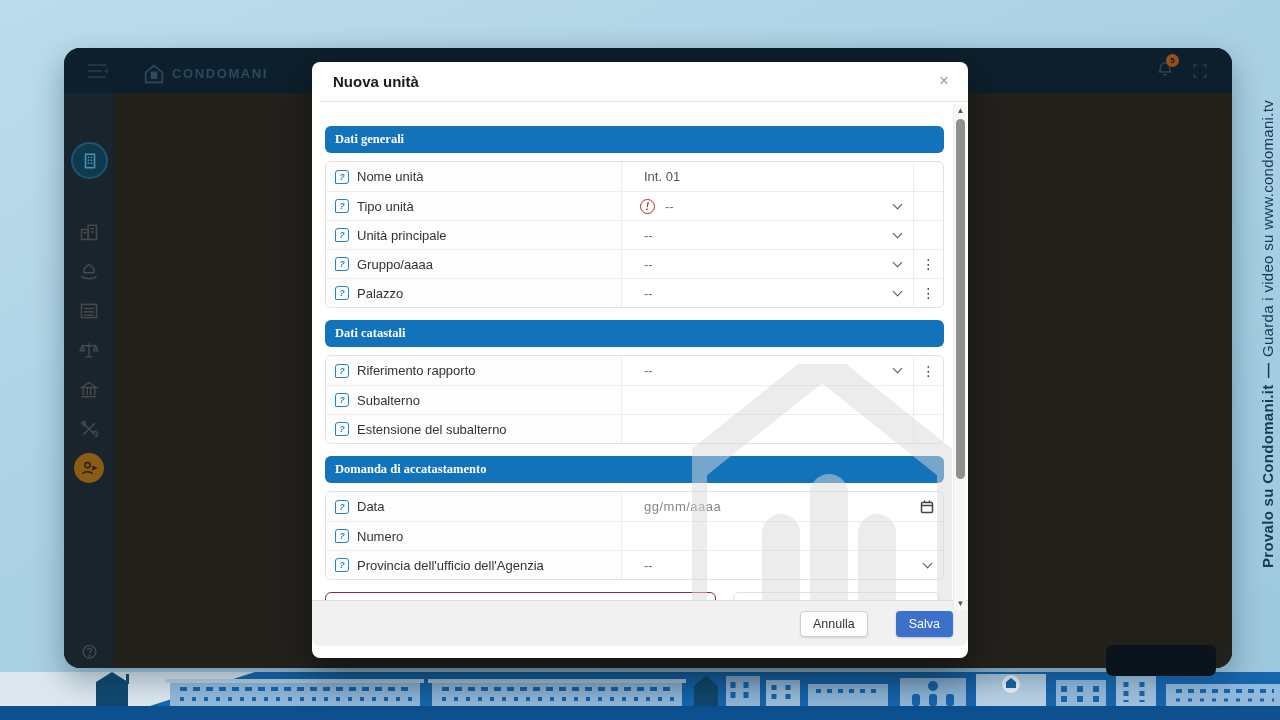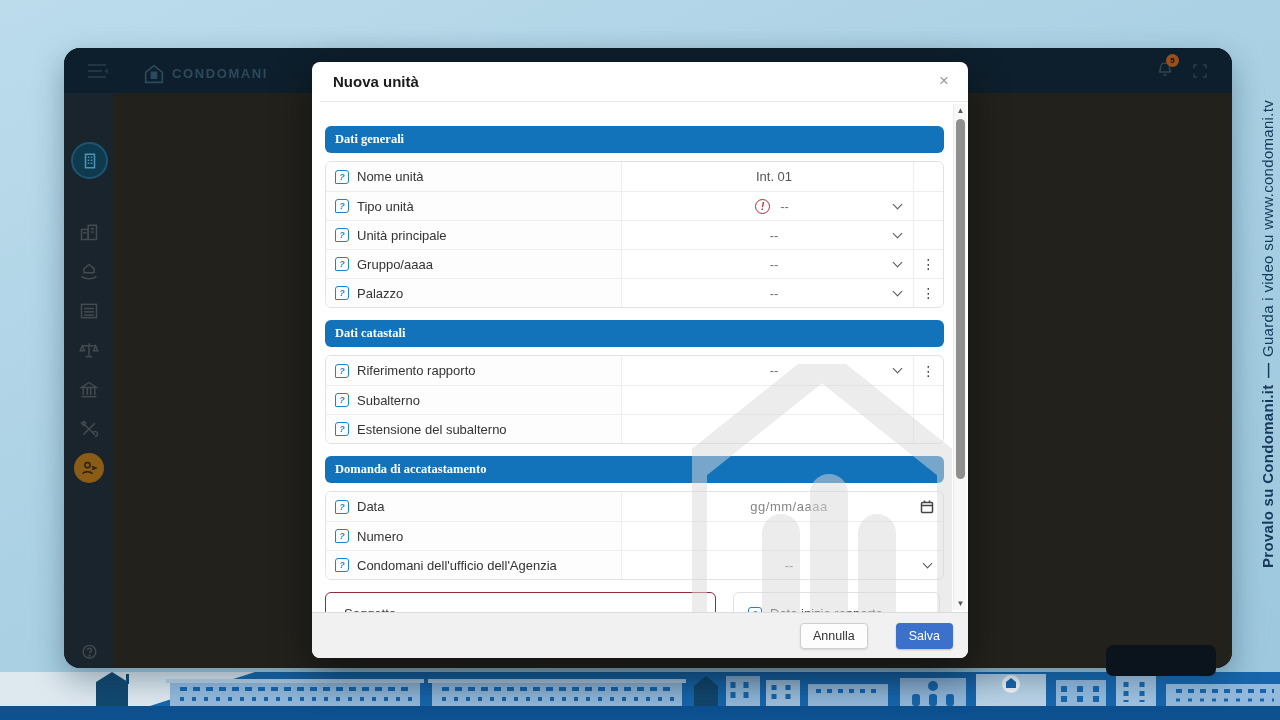--- a/index.html
+++ b/index.html
@@ -48,38 +48,38 @@
   
   .modal { position:absolute; left:312px; top:62px; width:656px; height:596px; z-index:5;
            background:#fff; border-radius:8px; box-shadow:0 14px 40px rgba(0,0,0,.45); }
   .m-head { position:absolute; left:8px; top:0; right:0; height:40px; border-bottom:1px solid #e6e6e6;
             display:flex; align-items:center; }
   .m-title { margin-left:13px; font-size:15px; font-weight:700; color:#1b1b1b; }
   .m-close { position:absolute; right:13px; top:8px; font-size:17px; color:#9a9a9a; cursor:pointer;
              width:22px; height:22px; text-align:center; line-height:22px; }
   .m-body { position:absolute; left:0; top:40px; right:0; bottom:46px; overflow:hidden;
             padding:12px 24px 0 13px; }
-  .m-foot { position:absolute; left:0; bottom:0; right:0; height:46px; background:#f1f1f1;
+  .m-foot { position:absolute; left:0; bottom:12px; right:0; height:46px; background:#f1f1f1;
             border-top:1px solid #dcdcdc; border-radius:0 0 8px 8px;
             display:flex; align-items:center; justify-content:flex-end; gap:8px; padding-right:15px; z-index:6; }
   .btn { font-size:12.5px; border-radius:4px; padding:5px 12px; cursor:pointer; border:1px solid transparent; }
   .btn-cancel { background:#fdfdfd; border-color:#cfcfcf; color:#333; box-shadow:0 1px 2px rgba(0,0,0,.12); }
   .btn-save { background:#3b71ca; color:#fff; box-shadow:0 1px 2px rgba(0,0,0,.2);margin-left:20px; }
 
   .sec-header { height:27px; background:#1273bb; border-radius:6px; color:#fff; font-size:12.5px;
                 font-weight:700; display:flex; align-items:center; padding-left:10px;
                 margin:12px 0 8px 0; position:relative; z-index:1;font-family:Liberation Serif, serif; }
   .sec-header:first-child { margin-top:0; }
   .card { border:1px solid #e2e2e2; border-radius:6px; background:#fff; overflow:hidden; position:relative; z-index:1; }
   .trow { display:grid; grid-template-columns:295px 1fr 30px; height:29px; border-top:1px solid #ededed; }
   .trow:first-child { border-top:none; }
   .card3 .trow { grid-template-columns:295px 1fr; }
   .cell { display:flex; align-items:center; }
   .cell.label { padding-left:9px; gap:8px; background:#fdfdfd; }
-  .cell.value { border-left:1px solid #ededed; padding-left:13px; position:relative;justify-content:center; }
+  .cell.value { border-left:1px solid #ededed; padding-left:22px; position:relative; }
   .cell.action { border-left:1px solid #ededed; justify-content:center; }
   .lbl { font-size:13px; color:#333; }
   .val { font-size:13px; color:#6f6f6f; }
   .val.filled { color:#555; }
   .val.date-ph { color:#868686; letter-spacing:.5px; }
   .hicon { width:14px; height:14px; flex:0 0 14px; border:1.5px solid #1d84c9; border-radius:3px 3px 3px 1px;
            color:#1d84c9; font-size:9px; font-weight:700; display:flex; align-items:center; justify-content:center; }
   .warnicon { width:15px; height:15px; border:1.6px solid #b02a37; border-radius:50%; color:#b02a37;
               font-size:10px; font-weight:700; display:flex; align-items:center; justify-content:center;
               margin-right:10px; margin-left:-4px; }
@@ -436,21 +436,21 @@
           </div>
           <div class="cell value">
             <span class="val"></span>
           </div>
         </div>
         <div class="trow">
           <div class="cell label">
             <span class="hicon">
                 <i>?</i>
               </span>
-            <span class="lbl">Condomani dell'ufficio dell'Agenzia</span>
+            <span class="lbl">Provincia dell'ufficio dell'Agenzia</span>
           </div>
           <div class="cell value">
             <span class="val">--</span>
             <span class="chev"></span>
           </div>
         </div>
       </div>
 
       <div class="cards-row">
         <div class="bigcard error">

